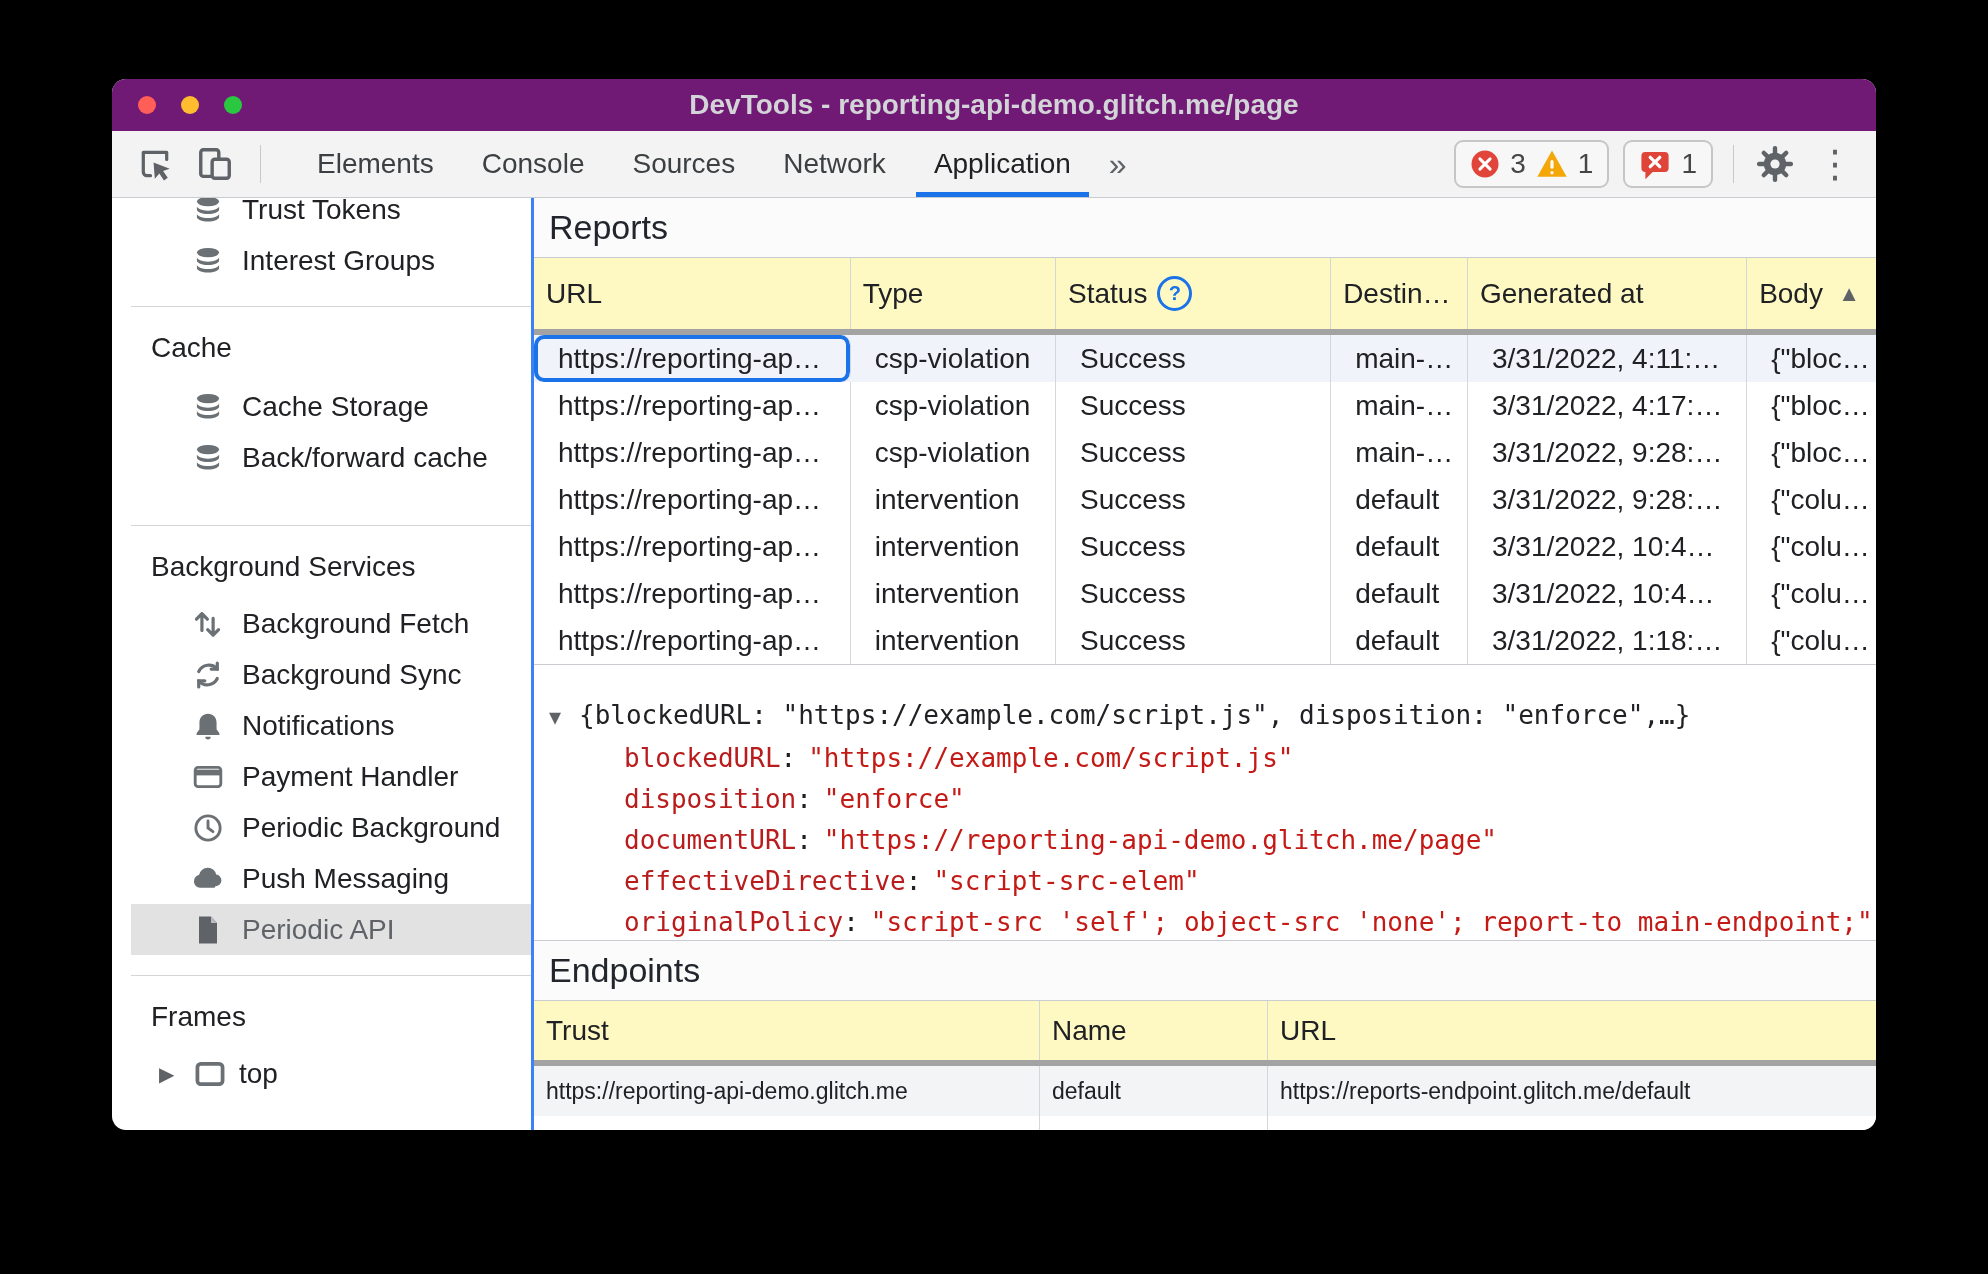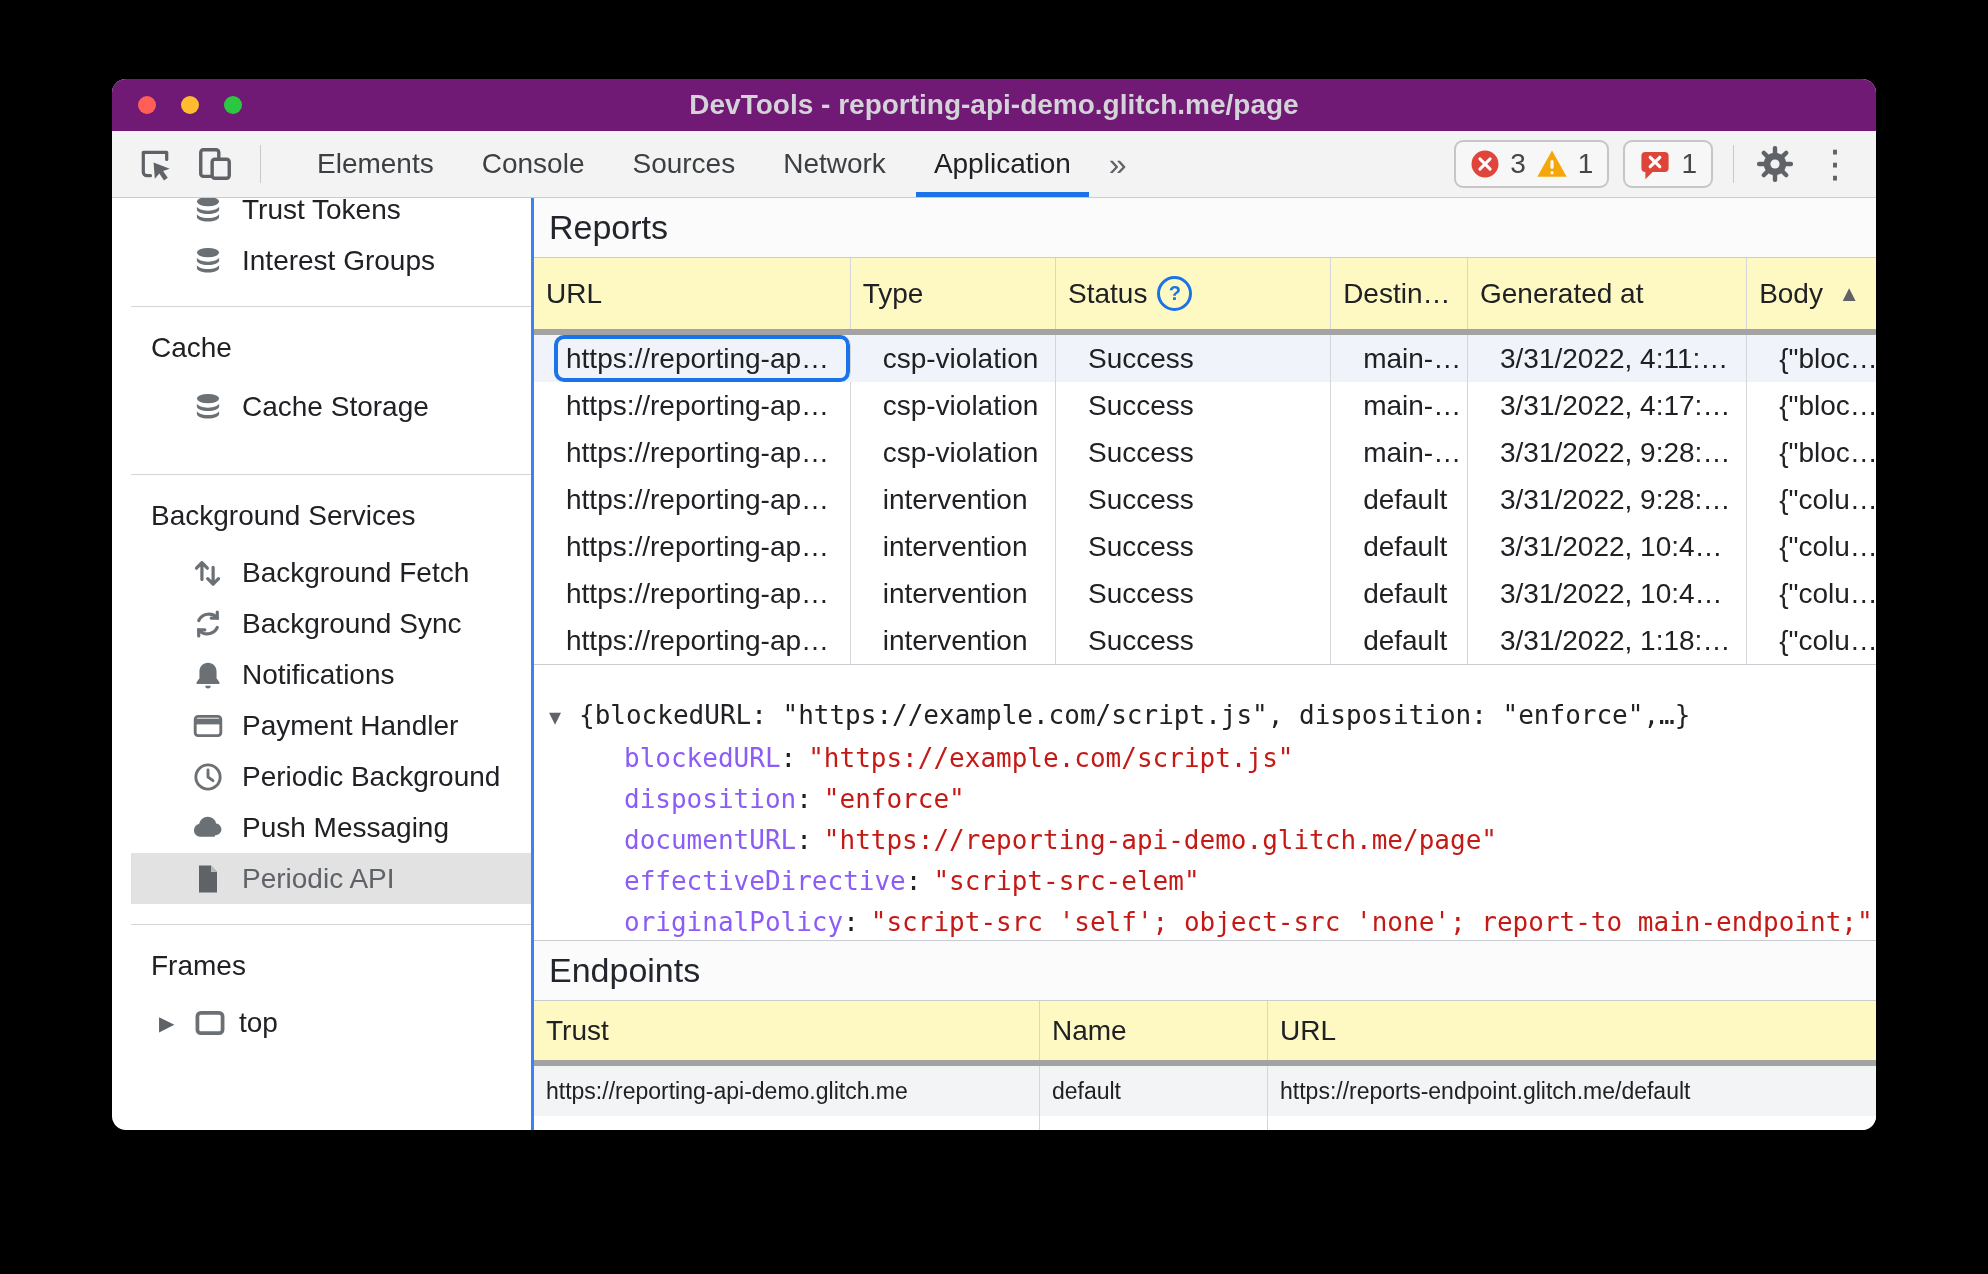--- a/index.html
+++ b/index.html
@@ -84,42 +84,42 @@
   .hcell.endp{height:59px;}
   .sort-arrow{margin-left:auto;color:#5f6368;font-size:22px;padding-right:4px;}
   .help-circle{
     margin-left:10px;width:29px;height:29px;border:3px solid #1a73e8;border-radius:50%;
     color:#1a73e8;font-size:20px;font-weight:bold;display:flex;align-items:center;justify-content:center;flex:0 0 auto;
   }
   .grid-body{flex:0 0 auto;border-bottom:1px solid #c9ccd0;}
   .grow{display:grid;grid-template-columns:23.6% 15.3% 20.5% 10.2% 20.8% auto;}
   .grow.selected{background:#f0f3fa;}
   .cell{
-    height:47px;display:flex;align-items:center;padding:0 12px;font-size:28px;color:#202124;
-    border-right:1px solid #d4d7da;white-space:nowrap;overflow:hidden;margin-left:20px;
+    height:47px;display:flex;align-items:center;padding:0 24px;font-size:28px;color:#202124;
+    border-right:1px solid #d4d7da;white-space:nowrap;overflow:hidden;
   }
   .cell:last-child{border-right:none;}
   .cell.focused{box-shadow:inset 0 0 0 4px #1a73e8;border-radius:10px;}
   .egrow{display:grid;grid-template-columns:37.7% 17% auto;}
   .egrow.striped{background:#f3f4f6;}
   .ecell{
     height:50px;display:flex;align-items:center;padding:0 12px;font-size:23px;color:#202124;
     border-right:1px solid #d4d7da;white-space:nowrap;overflow:hidden;
   }
   .ecell:last-child{border-right:none;}
   
   .detail{
     height:245px;overflow:hidden;flex:0 0 auto;border-bottom:1px solid #c9ccd0;
     font-family:"DejaVu Sans Mono",monospace;font-size:26px;line-height:41px;
     padding:30px 0 0 15px;white-space:nowrap;
   }
   .d-preview{color:#202124;}
   .d-tri{color:#5f6368;font-size:20px;display:inline-block;width:30px;}
   .d-field{padding-left:75px;}
-  .d-key{color:#8b5cf6;}
+  .d-key{color:#b91c1c;}
   .d-colon{color:#202124;margin-right:12px;}
   .d-val{color:#c41a16;}
   
   svg{display:block;}
 </style>
 </head>
 <body>
 
 <div class="window">
 
@@ -230,20 +230,30 @@
       <div class="sb-item" style="margin-top:8px">
         <span class="icn">
           <svg width="30" height="30" viewBox="0 0 20 20" fill="currentColor">
               <ellipse cx="10" cy="4.4" rx="7.4" ry="3.1"></ellipse>
               <path d="M2.6 7.4c0 1.7 3.3 3.1 7.4 3.1s7.4-1.4 7.4-3.1v2.2c0 1.7-3.3 3.1-7.4 3.1s-7.4-1.4-7.4-3.1z"></path>
               <path d="M2.6 12.3c0 1.7 3.3 3.1 7.4 3.1s7.4-1.4 7.4-3.1v2.3c0 1.7-3.3 3.1-7.4 3.1s-7.4-1.4-7.4-3.1z"></path>
             </svg>
         </span>
         <span>Cache Storage</span>
       </div>
+      <div class="sb-item">
+        <span class="icn">
+          <svg width="30" height="30" viewBox="0 0 20 20" fill="currentColor">
+              <ellipse cx="10" cy="4.4" rx="7.4" ry="3.1"></ellipse>
+              <path d="M2.6 7.4c0 1.7 3.3 3.1 7.4 3.1s7.4-1.4 7.4-3.1v2.2c0 1.7-3.3 3.1-7.4 3.1s-7.4-1.4-7.4-3.1z"></path>
+              <path d="M2.6 12.3c0 1.7 3.3 3.1 7.4 3.1s7.4-1.4 7.4-3.1v2.3c0 1.7-3.3 3.1-7.4 3.1s-7.4-1.4-7.4-3.1z"></path>
+            </svg>
+        </span>
+        <span>Back/forward cache</span>
+      </div>
 
       <div class="sb-divider" style="margin-top:42px"></div>
       <div class="sb-header">Background Services</div>
 
       <div class="sb-item" style="margin-top:6px">
         <span class="icn">
           <svg width="32" height="32" viewBox="0 0 20 20" fill="none" stroke="currentColor" stroke-width="2" stroke-linecap="round" stroke-linejoin="round">
             <path d="M6.2 14V3.5M6.2 3.5L2.8 7M6.2 3.5L9.6 7"></path>
             <path d="M13.2 6.5V17M13.2 17l-3.4-3.5M13.2 17l3.4-3.5"></path>
           </svg>

